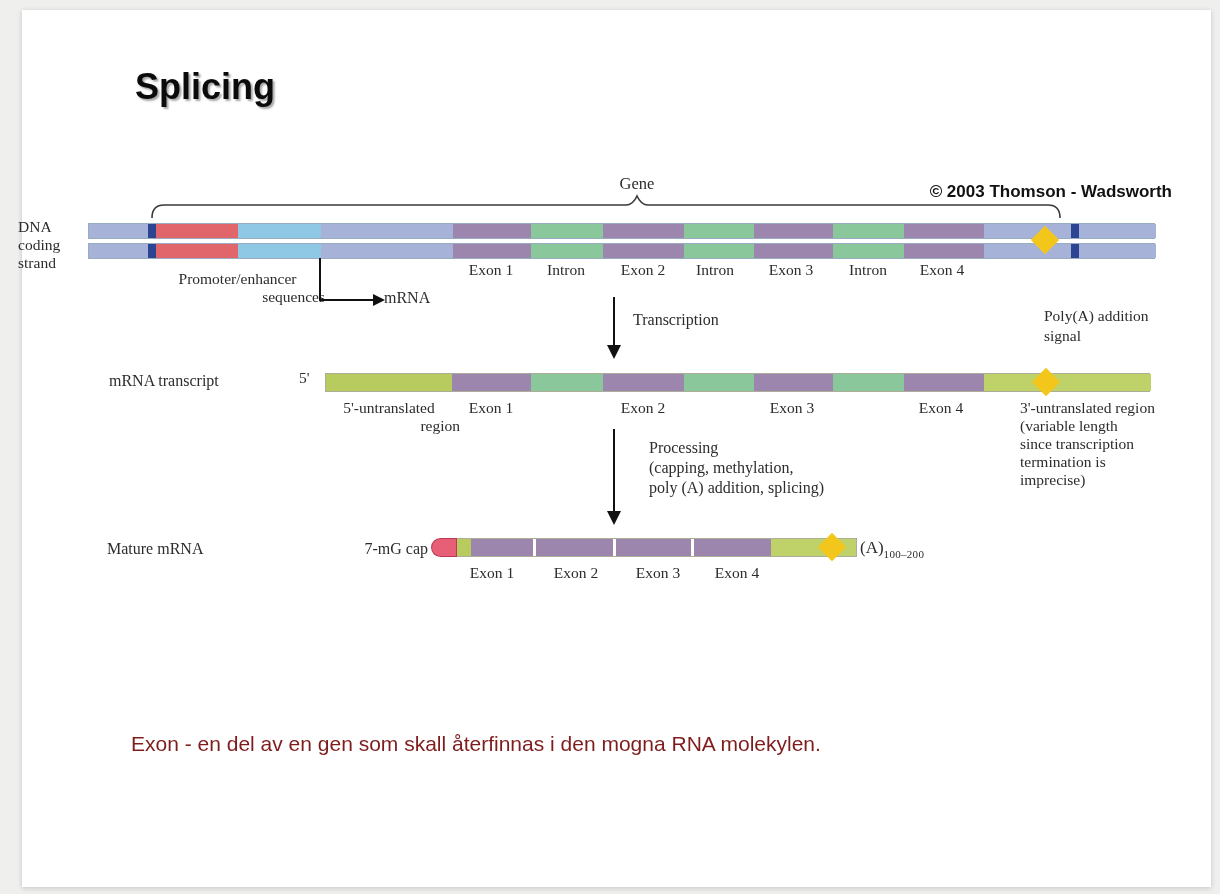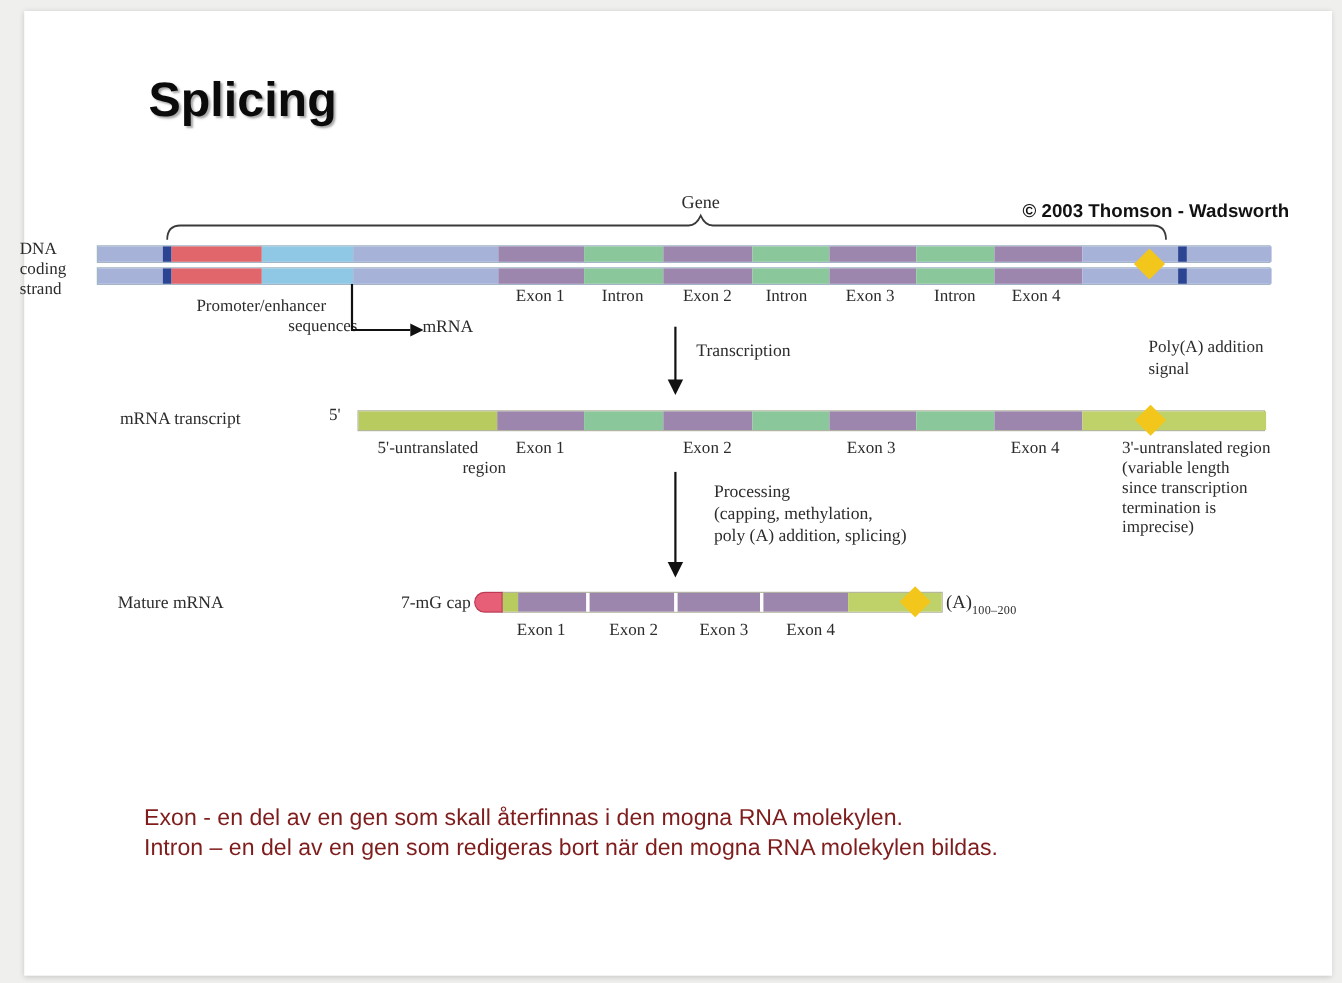--- a/index.html
+++ b/index.html
@@ -9,21 +9,21 @@
     background:#efefee;
     font-family:"Liberation Sans", sans-serif;
   }
   .slide {
     position:absolute; left:22px; top:10px; width:1189px; height:877px;
     background:#ffffff; box-shadow:0 1px 5px rgba(0,0,0,0.18);
   }
   .abs { position:absolute; }
   .title {
     font-family:"Liberation Sans", sans-serif;
-    font-size:44px; font-weight:700; color:#0b0b0b;
+    font-size:36px; font-weight:700; color:#0b0b0b;
     text-shadow:2px 2px 2px rgba(0,0,0,0.35);
     letter-spacing:0px;
   }
   .lbl {
     font-family:"Liberation Serif","DejaVu Serif", serif;
     font-size:15.5px; color:#2c2c2c; line-height:18px; white-space:nowrap;
   }
   .lbl.c { text-align:center; }
   .lbl.r { text-align:right; }
   .copyright {
@@ -209,14 +209,13 @@
   <span>(A)</span><span class="polya-sub">100–200</span>
 </div>
 
 <div class="abs lbl c" style="left:452px; top:564px; width:80px;">Exon 1</div>
 <div class="abs lbl c" style="left:536px; top:564px; width:80px;">Exon 2</div>
 <div class="abs lbl c" style="left:618px; top:564px; width:80px;">Exon 3</div>
 <div class="abs lbl c" style="left:697px; top:564px; width:80px;">Exon 4</div>
 
 <div class="abs" style="left:131px; top:730px;">
   <div class="notes">Exon -  en del av en gen som skall återfinnas i den mogna RNA molekylen.</div>
-  <div class="notes">Intron – en del av en gen som redigeras bort när den mogna RNA molekylen bildas.</div>
 </div>
 
 </body></html>

